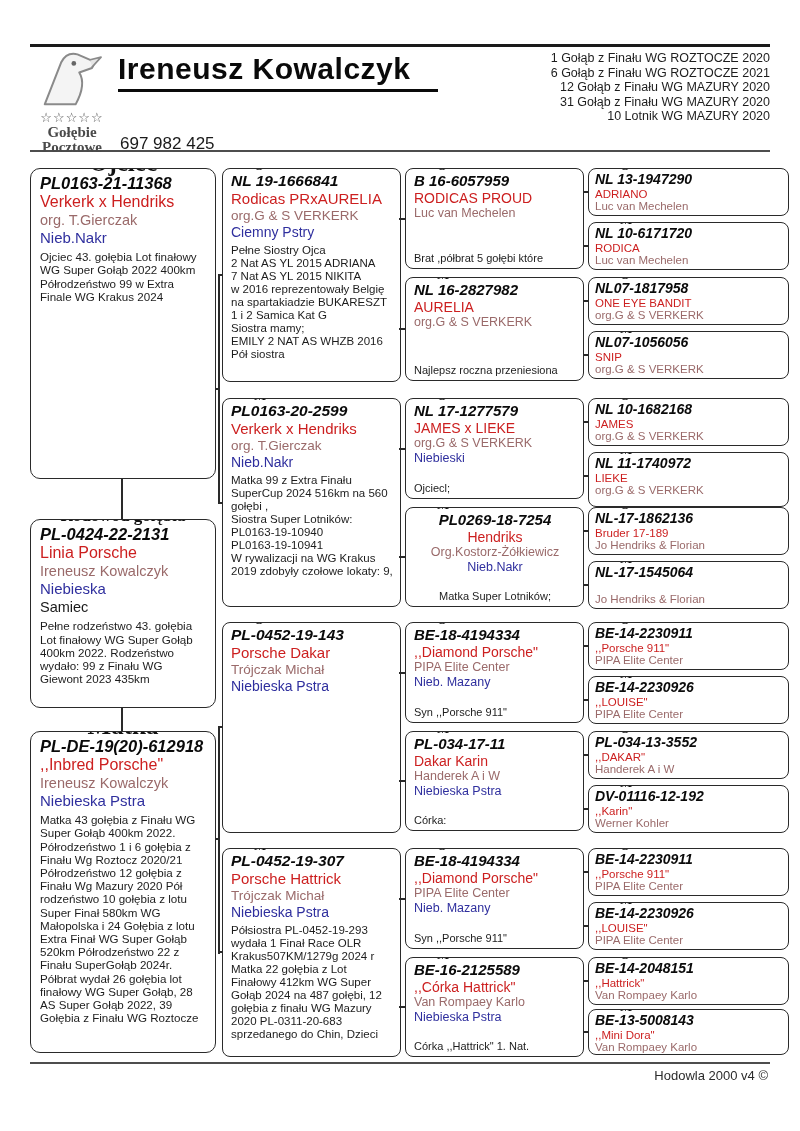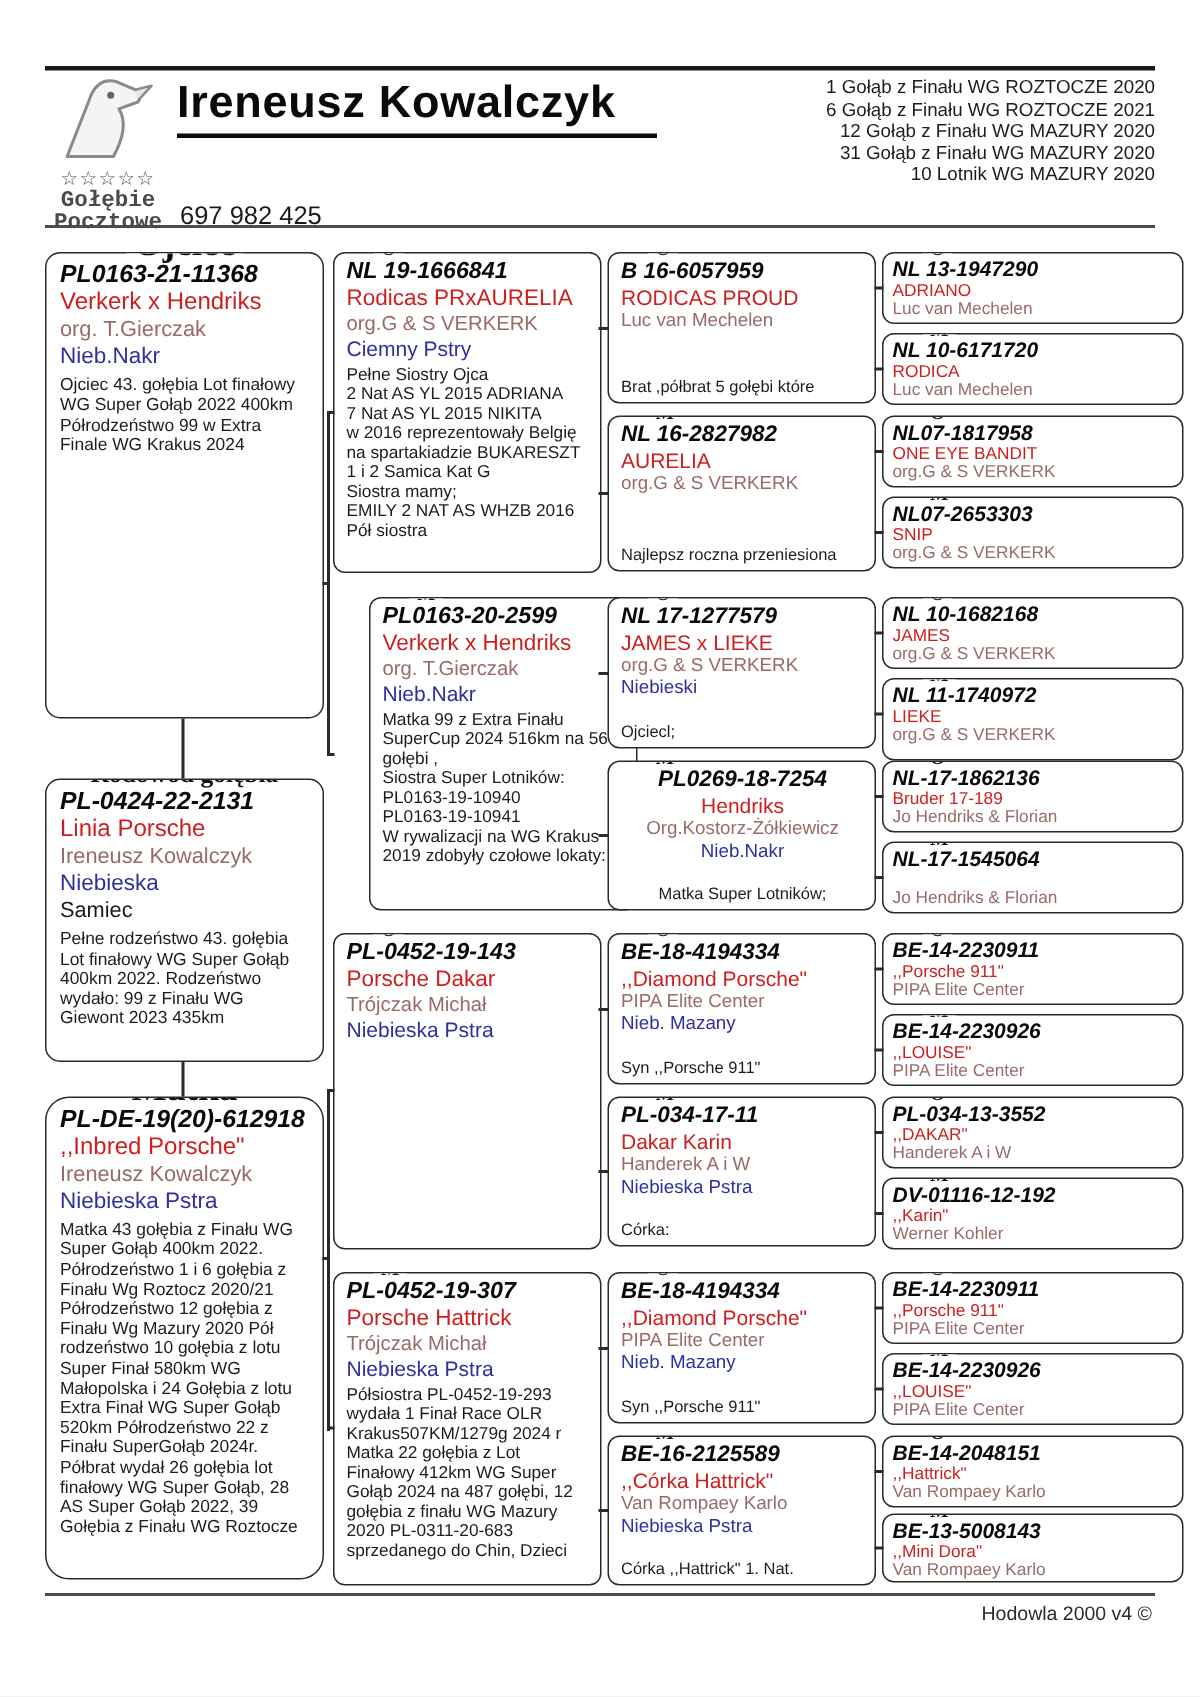--- a/index.html
+++ b/index.html
@@ -9,21 +9,21 @@
   .rule.gray{background:#4d4d4d;}
 
   
   #breeder-name{position:absolute;left:118px;top:52px;font-size:30px;font-weight:bold;
     color:#0a0a0a;border-bottom:3px solid #0a0a0a;padding:0 28px 3px 0;letter-spacing:.5px;}
   #phone{position:absolute;left:120px;top:134px;font-size:17px;color:#1a1a1a;}
   #achievements{position:absolute;right:30px;top:51px;text-align:right;font-size:12.5px;
     line-height:14.5px;color:#1d1d1d;}
   .logo-block{position:absolute;left:28px;top:48px;width:88px;text-align:center;}
   .logo-stars{font-size:13px;color:#555;letter-spacing:1px;margin-top:-2px;}
-  .logo-word{font-family:Liberation Mono, monospace;font-weight:bold;font-size:15px;color:#4a4a4a;line-height:15px;}
+  .logo-word{font-family:Liberation Serif, serif;font-weight:bold;font-size:15px;color:#4a4a4a;line-height:15px;}
 
   
   .pbox{position:absolute;border:1.6px solid #2a2a2a;border-radius:8px;background:#fff;
     padding:3px 7px 3px 8px;box-sizing:border-box;overflow:hidden;}
   .pbox.c1{border-radius:10px;padding:5px 9px;}
   .pbox .plabel{position:absolute;top:-10px;left:26px;background:#fff;padding:0 5px;
     font-family:"Liberation Serif",serif;font-weight:bold;font-size:13px;color:#111;line-height:14px;}
   .pbox .plabel.title-big{left:50%;transform:translateX(-50%);font-size:25px;top:-18px;
     line-height:24px;white-space:nowrap;}
   .pbox .plabel.title-med{left:50%;transform:translateX(-50%);font-size:17px;top:-13px;
@@ -100,21 +100,21 @@
       </div>
       <div class="pbox c1" style="left: 30px; top: 519px; width: 186px; height: 189px;">
         <span class="plabel title-med">Rodowód gołębia</span>
         <div class="ring">PL-0424-22-2131</div>
         <div class="pname">Linia Porsche</div>
         <div class="owner">Ireneusz Kowalczyk</div>
         <div class="pcolor">Niebieska</div>
         <div class="sexline">Samiec</div>
         <div class="notes">Pełne rodzeństwo 43. gołębia Lot finałowy WG Super Gołąb 400km 2022. Rodzeństwo wydało: 99 z Finału WG Giewont 2023 435km</div>
       </div>
-      <div class="pbox c1" style="left: 30px; top: 731px; width: 186px; height: 322px; border-radius: 16px;">
+      <div class="pbox c1" style="left: 30px; top: 731px; width: 186px; height: 322px;">
         <span class="plabel title-big">Matka</span>
         <div class="ring">PL-DE-19(20)-612918</div>
         <div class="pname">,,Inbred Porsche"</div>
         <div class="owner">Ireneusz Kowalczyk</div>
         <div class="pcolor">Niebieska Pstra</div>
         <div class="notes">Matka 43 gołębia z Finału WG Super Gołąb 400km 2022. Półrodzeństwo  1 i 6 gołębia z Finału Wg Roztocz 2020/21 Półrodzeństwo 12 gołębia z Finału Wg Mazury 2020 Pół rodzeństwo 10 gołębia z lotu Super Finał 580km WG Małopolska i 24 Gołębia z lotu Extra Finał WG Super Gołąb 520km Półrodzeństwo 22 z Finału SuperGołąb 2024r. Półbrat wydał 26 gołębia lot finałowy WG Super Gołąb, 28 AS Super Gołąb 2022, 39 Gołębia z Finału WG Roztocze</div>
       </div>
       <div class="pbox c2" style="left: 222px; top: 168px; width: 179px; height: 214px;">
         <span class="plabel sex-label">O</span>
         <div class="ring">NL 19-1666841</div>
@@ -122,21 +122,21 @@
         <div class="owner">org.G &amp; S VERKERK</div>
         <div class="pcolor">Ciemny Pstry</div>
         <div class="notes">Pełne Siostry Ojca
 2 Nat AS  YL 2015 ADRIANA
 7 Nat AS  YL 2015 NIKITA
 w 2016 reprezentowały Belgię na spartakiadzie BUKARESZT 1 i 2 Samica Kat G
 Siostra mamy;
 EMILY 2 NAT AS WHZB 2016
 Pół siostra</div>
       </div>
-      <div class="pbox c2" style="left: 222px; top: 398px; width: 179px; height: 209px; margin-left: 24px;">
+      <div class="pbox c2" style="left: 222px; top: 398px; width: 179px; height: 209px;">
         <span class="plabel sex-label">M</span>
         <div class="ring">PL0163-20-2599</div>
         <div class="pname">Verkerk x Hendriks</div>
         <div class="owner">org. T.Gierczak</div>
         <div class="pcolor">Nieb.Nakr</div>
         <div class="notes">Matka 99 z Extra Finału SuperCup  2024 516km na 560 gołębi ,
 Siostra Super Lotników:
 PL0163-19-10940
 PL0163-19-10941
 W rywalizacji na WG Krakus 2019 zdobyły czołowe lokaty: 9,</div>
@@ -231,21 +231,21 @@
         <div class="owner">Luc van Mechelen</div>
       </div>
       <div class="pbox c4" style="left: 588px; top: 277px; width: 201px; height: 48px;">
         <span class="plabel sex-label">O</span>
         <div class="ring">NL07-1817958</div>
         <div class="pname">ONE EYE BANDIT</div>
         <div class="owner">org.G &amp; S VERKERK</div>
       </div>
       <div class="pbox c4" style="left: 588px; top: 331px; width: 201px; height: 48px;">
         <span class="plabel sex-label">M</span>
-        <div class="ring">NL07-2653303</div>
+        <div class="ring">NL07-1056056</div>
         <div class="pname">SNIP</div>
         <div class="owner">org.G &amp; S VERKERK</div>
       </div>
       <div class="pbox c4" style="left: 588px; top: 398px; width: 201px; height: 48px;">
         <span class="plabel sex-label">O</span>
         <div class="ring">NL 10-1682168</div>
         <div class="pname">JAMES</div>
         <div class="owner">org.G &amp; S VERKERK</div>
       </div>
       <div class="pbox c4" style="left: 588px; top: 452px; width: 201px; height: 55px;">

